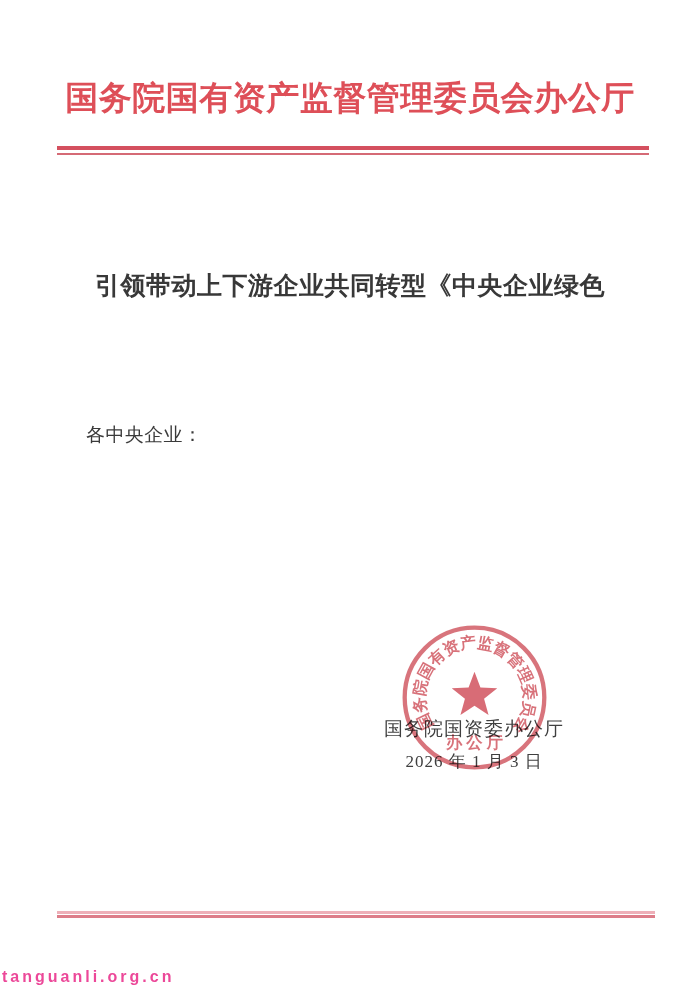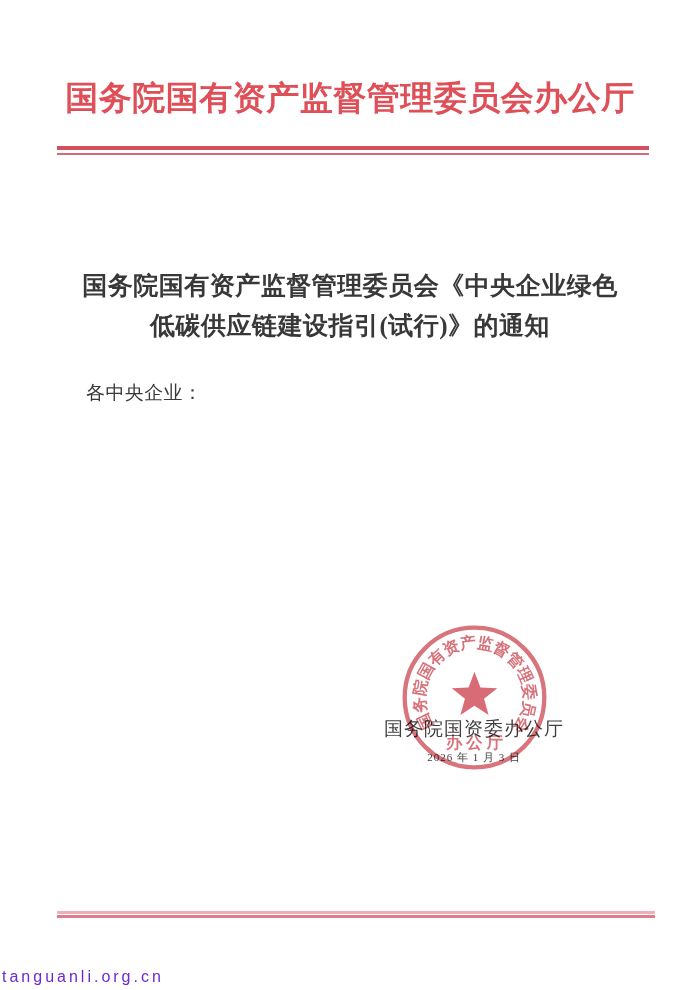--- a/index.html
+++ b/index.html
@@ -31,74 +31,73 @@
     color:#383838;
     letter-spacing:0.5px;
   }
   
   .body-block{
     position:absolute;top:374px;left:86px;width:527px;
     font-size:19px;line-height:37px;
     color:#3a3a3a;
     letter-spacing:0.4px;
   }
-  .salutation{white-space:nowrap;}
+  .salutation{white-space:nowrap;margin-top:42px;}
   .paragraph{
     text-indent:2em;
     text-align:justify;
   }
   
   .signature{
     position:absolute;top:716px;left:355px;width:238px;
     text-align:center;
     font-size:19px;color:#3f3f3f;
     letter-spacing:1px;
     z-index:1;
     font-family:Liberation Serif, serif;
   }
   .doc-date{
     position:absolute;top:750px;left:355px;width:238px;
     text-align:center;
-    font-size:11px;color:#3f3f3f;
+    font-size:17px;color:#3f3f3f;
     letter-spacing:1px;
     z-index:1;
   }
   .seal-svg{
     position:absolute;top:621px;left:398px;
     width:153px;height:153px;
     z-index:2;
     mix-blend-mode:multiply;
     opacity:0.92;
   }
   .seal-svg text{font-family:"Liberation Serif","DejaVu Serif",serif;font-weight:bold;}
   
   .footer-rule-light{position:absolute;left:57px;top:911px;width:598px;height:3px;background:#eeafb8;}
   .footer-rule-dark{position:absolute;left:57px;top:915px;width:598px;height:3px;background:#dd7d89;}
   
   .watermark{
     position:absolute;left:2px;top:968px;
     font-family:"Liberation Sans","DejaVu Sans",sans-serif;
-    font-size:16px;font-weight:normal;
+    font-size:16px;font-weight:bold;
     letter-spacing:3px;
-    color:#6d28d9;
+    color:#ec4899;
   }
 </style>
 </head>
 <body>
 
 <div class="page">
 
   <div class="letterhead">国务院国有资产监督管理委员会办公厅</div>
 
   <div class="rule rule-thick"></div>
   <div class="rule rule-thin"></div>
 
   <div class="doc-title">
-    <div>国务院国有资产监督管理委员会《中央企业绿色</div>
-    <div>低碳供应链建设指引(试行)》的通知</div>
+    <div>引领带动上下游企业共同转型《中央企业绿色</div>
   </div>
 
   <div class="body-block">
     <div class="salutation">各中央企业：</div>
   </div>
 
   <div class="signature">国务院国资委办公厅</div>
 
   <div class="doc-date">2026 年 1 月 3 日</div>
 

